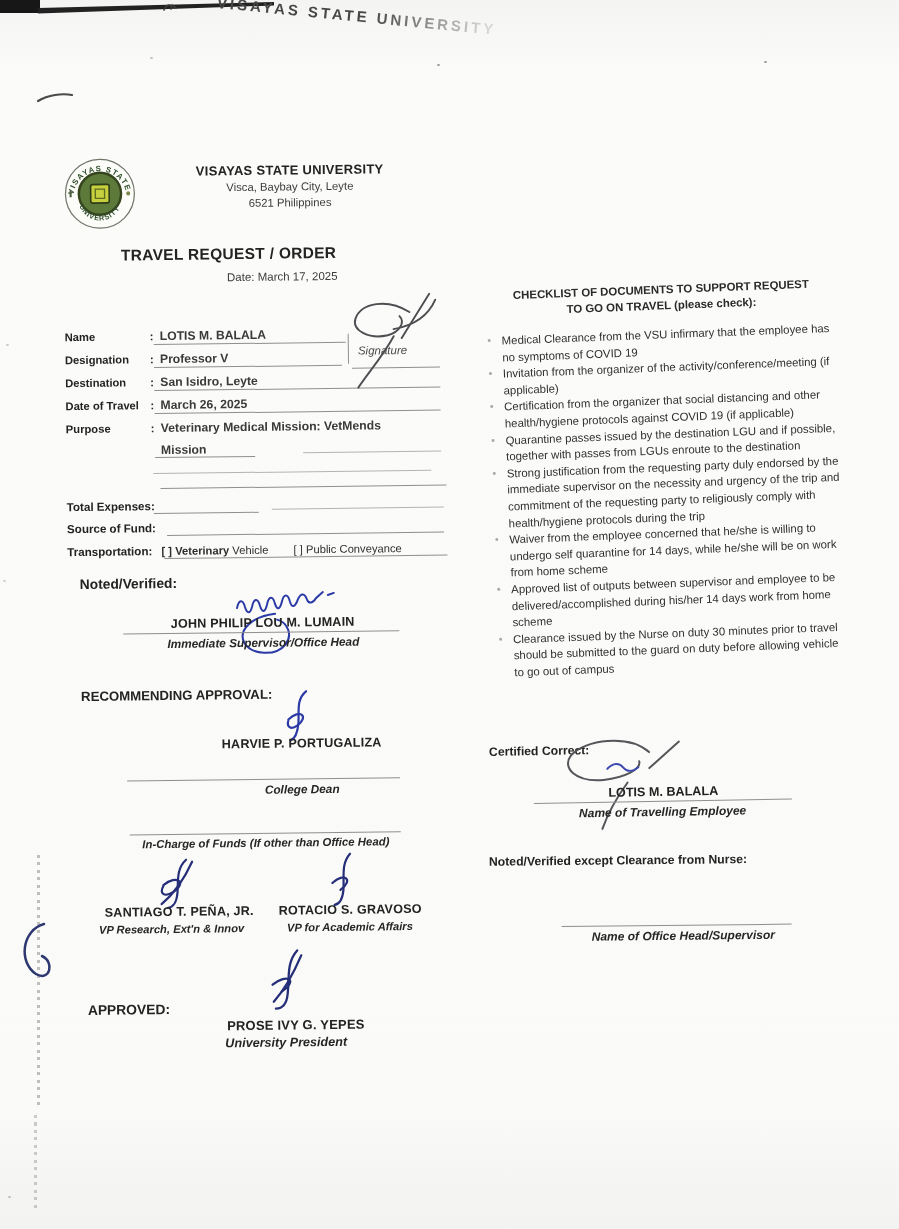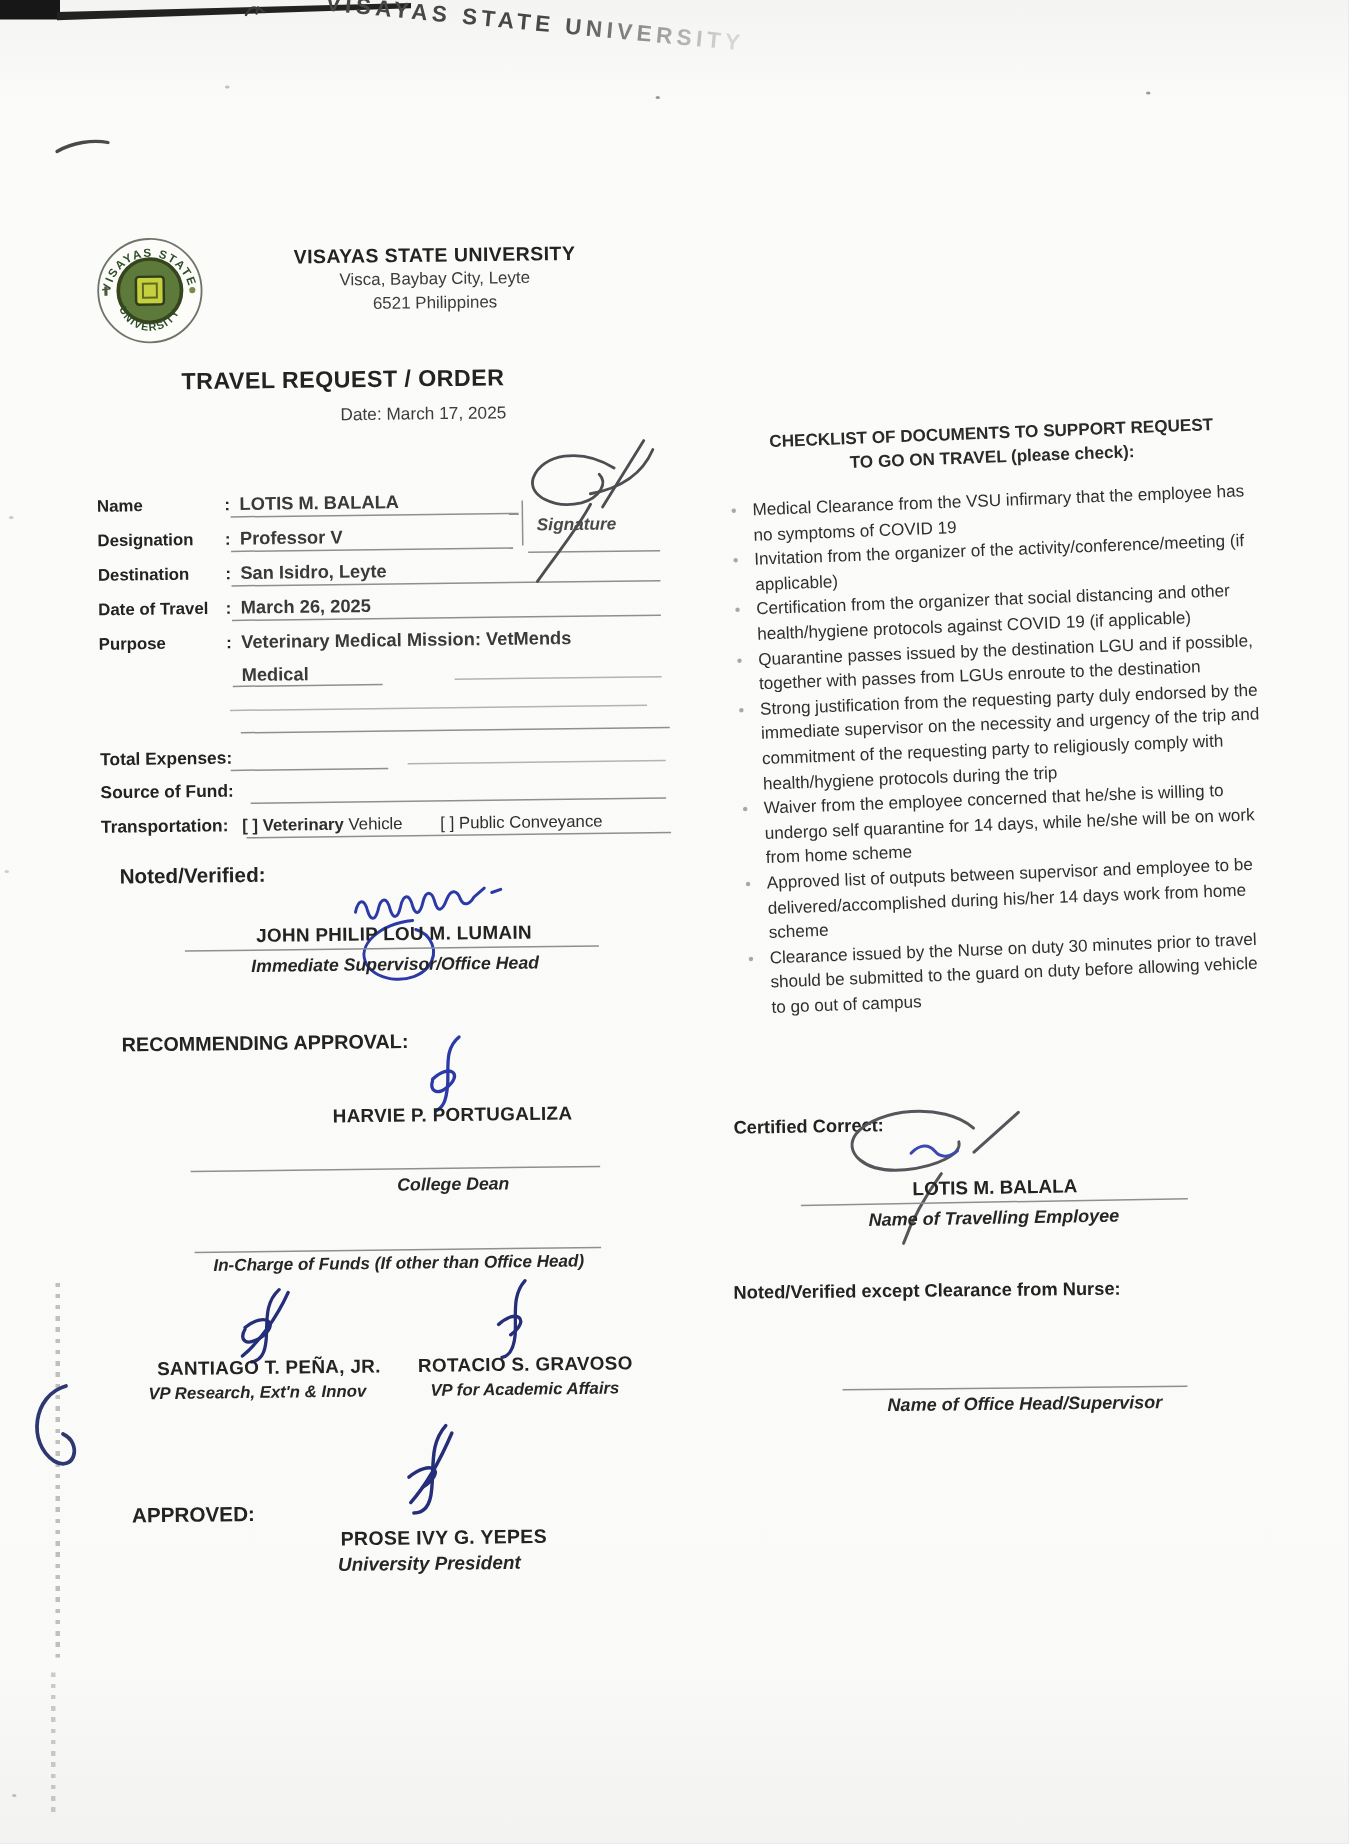--- a/index.html
+++ b/index.html
@@ -25,21 +25,21 @@
   .univ-name{left:160px;top:165px;width:260px;font-size:13px;letter-spacing:.3px;}
   .univ-addr{left:160px;top:183px;width:260px;font-size:11.3px;color:#3c3c3c;}
   .univ-addr2{left:160px;top:199px;width:260px;font-size:11.3px;color:#3c3c3c;}
   .doc-title{left:108px;top:247px;width:240px;font-size:15.5px;letter-spacing:.3px;}
   .doc-date{left:226px;top:273px;font-size:11.5px;color:#3d3d3d;}
   
   .frow{position:absolute;left:63px;font-size:11.2px;white-space:nowrap;}
   .flabel{display:inline-block;width:85px;font-weight:700;color:#232323;}
   .fcolon{display:inline-block;width:10px;font-weight:700;color:#232323;}
   .fval{font-size:12.2px;font-weight:600;color:#3a3a3a;}
-  .sig-label{position:absolute;font-size:11.5px;font-style:italic;font-weight:700;color:#4a4a4a;}
+  .sig-label{position:absolute;font-size:11.5px;font-style:italic;font-weight:400;color:#4a4a4a;}
   .opt{font-size:11.2px;color:#2e2e2e;}
   
   .lbl-lg{font-size:13.8px;}
   .name-line{font-size:12.6px;letter-spacing:.2px;}
   .role-line{font-size:11.8px;}
   
   #checklist{position:absolute;left:485px;top:287px;width:352px;transform:rotate(-2.2deg);transform-origin:30px 10px;}
   .ck-title{font-size:11.4px;font-weight:700;color:#2a2a2a;text-align:center;line-height:16px;}
   .ck-items{margin-top:13px;}
   .citem{position:relative;padding-left:15px;font-size:11.4px;line-height:16.6px;color:#2f2f2f;}
@@ -106,21 +106,21 @@
     <div class="frow" style="top:376px;">
       <span class="flabel">Destination</span><span class="fcolon">:</span><span class="fval">San Isidro,  Leyte</span>
     </div>
     <div class="frow" style="top:399px;">
       <span class="flabel">Date of Travel</span><span class="fcolon">:</span><span class="fval">March 26, 2025</span>
     </div>
     <div class="frow" style="top:422px;">
       <span class="flabel">Purpose</span><span class="fcolon">:</span><span class="fval">Veterinary Medical Mission: VetMends</span>
     </div>
     <div class="frow" style="top:444px;left:158px;">
-      <span class="fval">Medical</span>
+      <span class="fval">Mission</span>
     </div>
 
     <div class="uline" style="left:152px;top:345px;width:192px;"></div>
     <div class="uline" style="left:152px;top:368px;width:188px;"></div>
     <div class="vline" style="left:346px;top:337px;height:30px;"></div>
     <div class="uline" style="left:350px;top:371px;width:88px;"></div>
     <div class="uline" style="left:152px;top:391px;width:286px;"></div>
     <div class="uline" style="left:152px;top:414px;width:286px;"></div>
     <div class="uline" style="left:152px;top:458px;width:100px;"></div>
     <div class="uline faint" style="left:300px;top:455px;width:138px;"></div>

